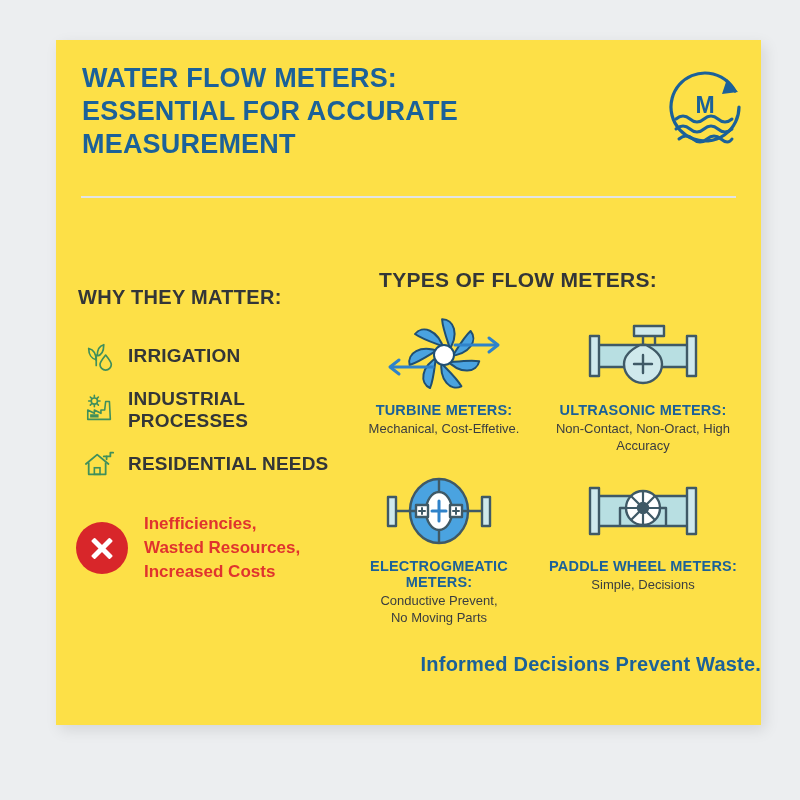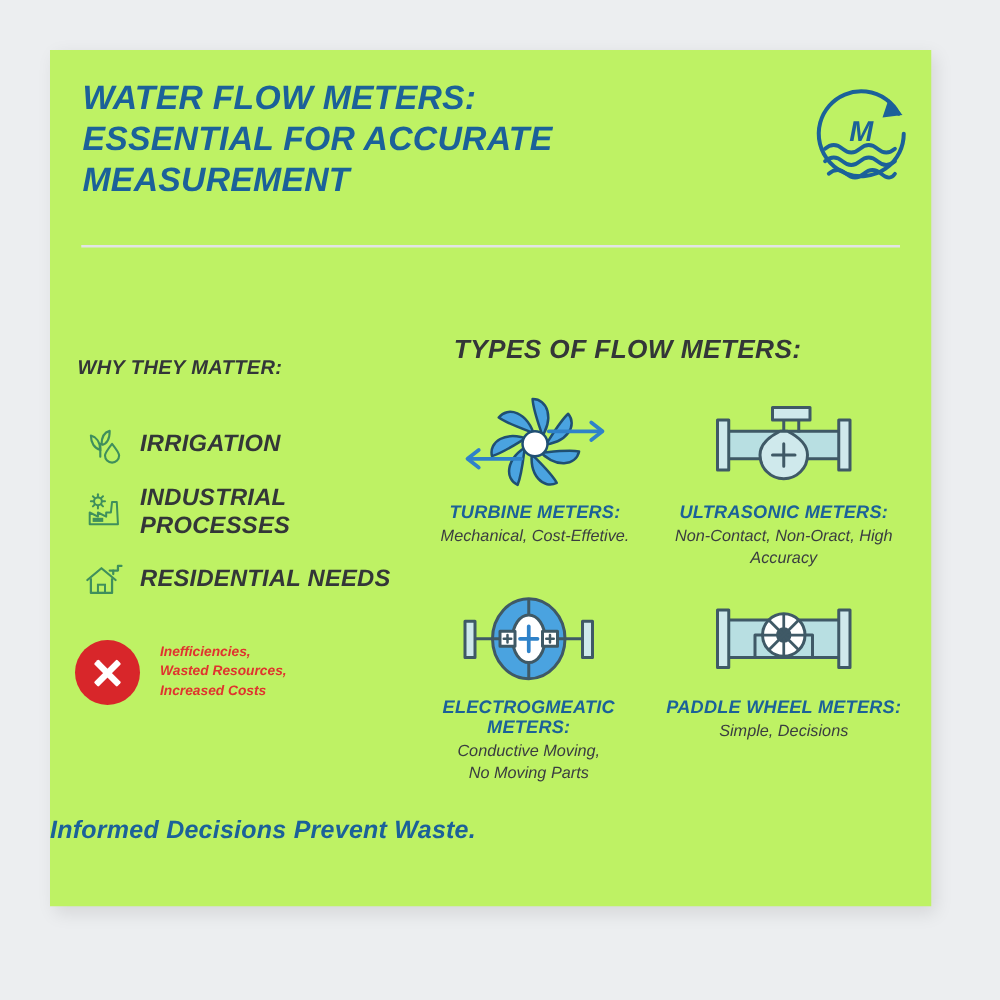--- a/index.html
+++ b/index.html
@@ -8,27 +8,26 @@
   }
   body {
     width: 800px;
     height: 800px;
     background: #eceef0;
     font-family: "Liberation Sans", sans-serif;
     overflow: hidden;
   }
   .card {
     position: absolute;
-    left: 40px;
+    left: 56px;
     top: 40px;
     width: 705px;
     height: 685px;
-    background: #bef264;
+    background: #fde047;
     box-shadow: 4px 5px 14px rgba(0,0,0,0.10);
-    font-style: italic;
   }
   .title {
     position: absolute;
     left: 26px;
     top: 22px;
     width: 480px;
     color: #1b6199;
     font-size: 27px;
     font-weight: bold;
     line-height: 1.22;
@@ -51,21 +50,21 @@
     height: 2px;
     background: #e2e4e6;
   }
 
   
   .why-heading {
     position: absolute;
     left: 22px;
     top: 246px;
     color: #333638;
-    font-size: 16px;
+    font-size: 20px;
     font-weight: bold;
     letter-spacing: 0.3px;
     text-transform: uppercase;
   }
   .why-item {
     position: absolute;
     left: 22px;
     width: 280px;
     height: 40px;
     display: flex;
@@ -115,21 +114,21 @@
     width: 26px;
     height: 5px;
     background: #ffffff;
     border-radius: 1px;
   }
   .warn-circle:before { transform: rotate(45deg); }
   .warn-circle:after  { transform: rotate(-45deg); }
   .warn-text {
     margin-left: 16px;
     color: #e0332e;
-    font-size: 11px;
+    font-size: 17px;
     font-weight: bold;
     line-height: 1.42;
   }
 
   
   .types-heading {
     position: absolute;
     left: 323px;
     top: 228px;
     color: #333638;
@@ -166,21 +165,21 @@
   .meter.m0 { left: 288px; top: 272px; }
   .meter.m1 { left: 487px; top: 272px; }
   .meter.m2 { left: 283px; top: 428px; }
   .meter.m3 { left: 487px; top: 428px; }
 
   .footer {
     position: absolute;
     left: 0;
     top: 613px;
     width: 705px;
-    text-align: left;
+    text-align: right;
     color: #1b6199;
     font-size: 20px;
     font-weight: bold;
     letter-spacing: 0.2px;
   }
 </style>
 </head>
 <body>
 
 <div class="card">
@@ -330,21 +329,21 @@
           <g stroke="#3f5966" stroke-width="2" stroke-linecap="round">
             <path d="M55 43 h6 M58 40 v6"></path>
             <path d="M89 43 h6 M92 40 v6"></path>
           </g>
           <path d="M75 33 L75 53 M68 43 L82 43" fill="none" stroke="#2f82c9" stroke-width="3" stroke-linecap="round"></path>
         </g>
       </svg>
     </div>
     <div class="mname">ELECTROGMEATIC METERS:</div>
     <div class="mdesc">
-      <div>Conductive Moving,</div>
+      <div>Conductive Prevent,</div>
       <div>No Moving Parts</div>
     </div>
   </div>
 
   <div class="meter m3">
     <div class="art">
       <svg viewBox="0 0 150 86" width="150" height="86">
         <g stroke="#3f5966" stroke-width="2.4" stroke-linejoin="round">
           <rect x="30" y="28" width="90" height="30" fill="#b8dfe2"></rect>
           <rect x="22" y="20" width="9" height="46" fill="#cfe9ec"></rect>

